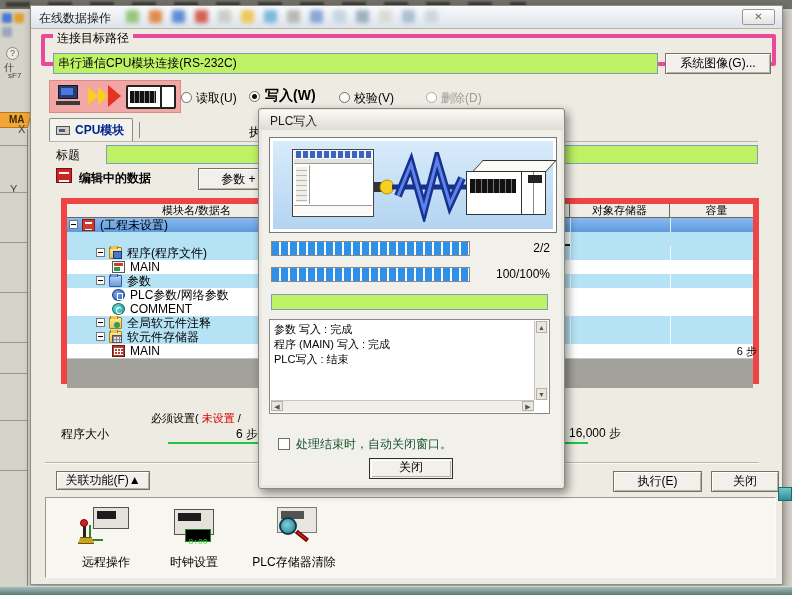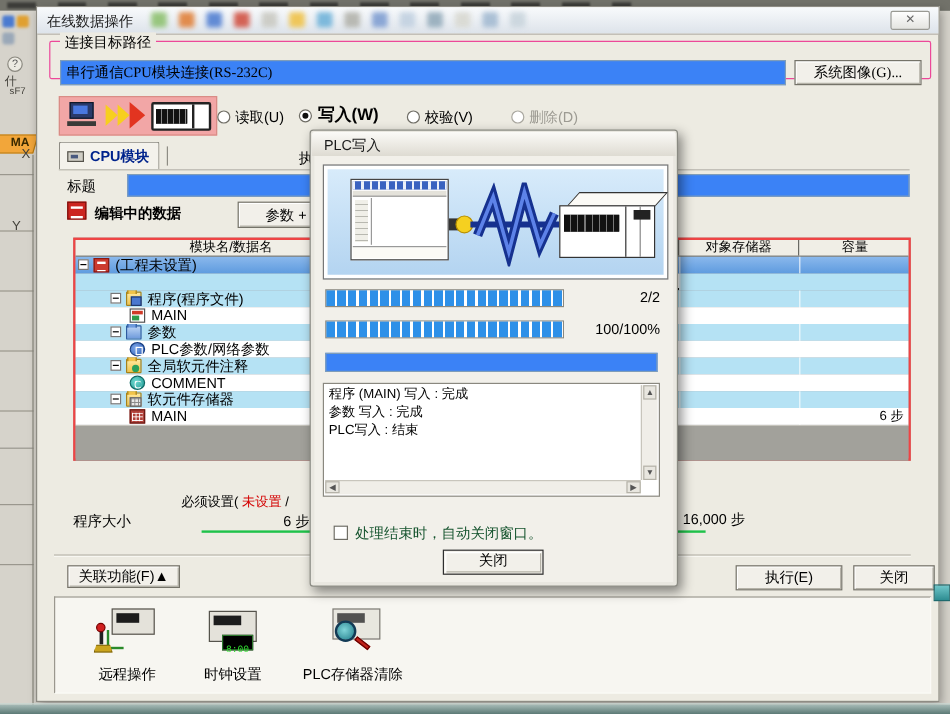--- a/index.html
+++ b/index.html
@@ -31,23 +31,23 @@
   .dlg-main { position:absolute; left:30px; top:5px; width:753px; height:580px; z-index:2;
      background:#edebe2; border:1px solid #8e8c84; box-shadow:2px 3px 8px rgba(0,0,0,.35); }
   .dm-title { position:absolute; left:0; top:0; right:0; height:23px;
      background:linear-gradient(#f8fafc,#dde3ea); border-bottom:1px solid #b8b5ac; }
   .dm-title-text { position:absolute; left:8px; top:4px; font-size:12px; color:#1a1a1a; }
   .blur-icons { position:absolute; left:95px; top:4px; display:flex; gap:10px; filter:blur(2px); opacity:.85; }
   .blur-icons i { display:block; width:13px; height:13px; border-radius:2px; }
   .dm-close { position:absolute; right:7px; top:3px; width:33px; height:16px; background:linear-gradient(#fefefe,#e4e4e0);
      border:1px solid #9a9a94; border-radius:2px; font-size:10px; color:#666; text-align:center; line-height:14px; cursor:default; }
 
-  .groupbox { position:absolute; left:10px; top:28px; width:735px; height:32px; border:1px solid #ec4899; border-radius:2px;font-family:Liberation Serif, serif; }
+  .groupbox { position:absolute; left:10px; top:28px; width:735px; height:32px; border:4px solid #ec4899; border-radius:2px; }
   .gb-label { position:absolute; left:8px; top:-8px; background:#edebe2; padding:0 4px; font-size:12px; color:#000; }
-  .field { background:#3b82f6; border:1px solid #7f9db9; font-size:12px; color:#000; overflow:hidden; white-space:nowrap; }
+  .field { background:#bef264; border:1px solid #7f9db9; font-size:12px; color:#000; overflow:hidden; white-space:nowrap; }
   .path-field { position:absolute; left:8px; top:15px; width:605px; height:21px; line-height:19px; padding-left:4px; }
   .btn { background:#f2f0ea; border:1px solid #757369; box-shadow:inset 1px 1px 0 #fff, inset -1px -1px 0 #b5b2a8;
      font-size:12px; color:#000; text-align:center; cursor:default; overflow:hidden; white-space:nowrap; }
   .btn-sysimg { position:absolute; left:620px; top:15px; width:106px; height:21px; line-height:19px; }
 
   .pink-box { position:absolute; left:18px; top:74px; width:132px; height:33px; background:#f2a6a6; border:1px solid #d98c86; }
   .pc-ico { position:absolute; left:6px; top:4px; width:26px; height:24px; }
   .pc-ico .mon { position:absolute; left:2px; top:0; width:20px; height:14px; background:#2a3a6a; border:1px solid #101828; }
   .pc-ico .scr { position:absolute; left:5px; top:3px; width:12px; height:7px; background:#4a78e0; }
   .pc-ico .base { position:absolute; left:0; top:16px; width:24px; height:4px; background:#3a3a38; }
@@ -78,21 +78,21 @@
 
   .lbl { position:absolute; font-size:12px; color:#000; }
   .title-field { position:absolute; left:75px; top:139px; width:652px; height:19px; }
   .edit-ico { position:absolute; left:25px; top:162px; width:16px; height:15px; background:#cc2520; border:1px solid #7c0f0c; }
   .edit-ico::after { content:""; position:absolute; left:2px; top:3px; width:10px; height:6px;
      border-top:2px solid #fff; border-bottom:2px solid #fff; }
   .bold { font-weight:bold; }
   .btn-param { position:absolute; left:167px; top:162px; width:96px; height:22px; line-height:20px; }
 
   
-  .dtable { position:absolute; left:30px; top:192px; width:698px; height:186px; border:2px solid #ef4444; background:#a3a3a3; }
+  .dtable { position:absolute; left:30px; top:192px; width:698px; height:186px; border:6px solid #ef4444; background:#8b5cf6; }
   .thead, .trow { display:grid; grid-template-columns:260px 243px 100px 93px; height:14px; }
   .thead { background:#f0eee6; border-bottom:1px solid #6a6a64; }
   .thead .hc { font-size:11px; line-height:13px; text-align:center; color:#000; border-right:1px solid #6a6a64; overflow:hidden; white-space:nowrap; }
   .thead .hc:last-child { border-right:none; }
   .trow { position:relative; }
   .trow.cyan { background:#b5e2f4; }
   .trow.white { background:#fff; }
   .trow.sel { background:linear-gradient(#8ab8ec,#5e9bdf); }
   .trow .c1 { position:relative; overflow:hidden; }
   .trow .c3, .trow .c4 { border-left:1px solid rgba(255,255,255,.8); position:relative; overflow:hidden; }
@@ -366,34 +366,34 @@
       </div>
       <div class="trow white lv3">
         <div class="c1">
             <span class="tico ic-param2"></span>
             <span class="tlbl">PLC参数/网络参数</span>
           </div>
         <div class="c2"></div>
           <div class="c3"></div>
           <div class="c4"></div>
       </div>
+      <div class="trow white lv3">
+        <div class="c1">
+            <span class="tico ic-comm2"></span>
+            <span class="tlbl">COMMENT</span>
+          </div>
+        <div class="c2"></div>
+          <div class="c3"></div>
+          <div class="c4"></div>
+      </div>
       <div class="trow cyan lv2">
         <div class="c1">
             <span class="exp"></span>
             <span class="tico fold ic-commfold"></span>
             <span class="tlbl">全局软元件注释</span>
-          </div>
-        <div class="c2"></div>
-          <div class="c3"></div>
-          <div class="c4"></div>
-      </div>
-      <div class="trow white lv3">
-        <div class="c1">
-            <span class="tico ic-comm2"></span>
-            <span class="tlbl">COMMENT</span>
           </div>
         <div class="c2"></div>
           <div class="c3"></div>
           <div class="c4"></div>
       </div>
       <div class="trow cyan lv2">
         <div class="c1">
             <span class="exp"></span>
             <span class="tico fold ic-memfold"></span>
             <span class="tlbl">软元件存储器</span>
@@ -492,22 +492,22 @@
 
     <div class="pbar" style="left:12px;top:158px">
       <div class="pfill" style="width: 100%;"></div>
     </div>
     <span class="plabel" style="left:215px;top:158px">100/100%</span>
 
     <div class="field status-field"></div>
 
     <div class="logbox">
       <div class="loglines">
+        <div class="logline">参数 写入 : 完成</div>
         <div class="logline">程序 (MAIN) 写入 : 完成</div>
-        <div class="logline">参数 写入 : 完成</div>
         <div class="logline">PLC写入 : 结束</div>
       </div>
       <div class="vsb">
         <div class="sb-a up">▲</div>
         <div class="sb-a dn">▼</div>
       </div>
       <div class="hsb">
         <div class="sb-a lf">◀</div>
         <div class="sb-a rt">▶</div>
       </div>

